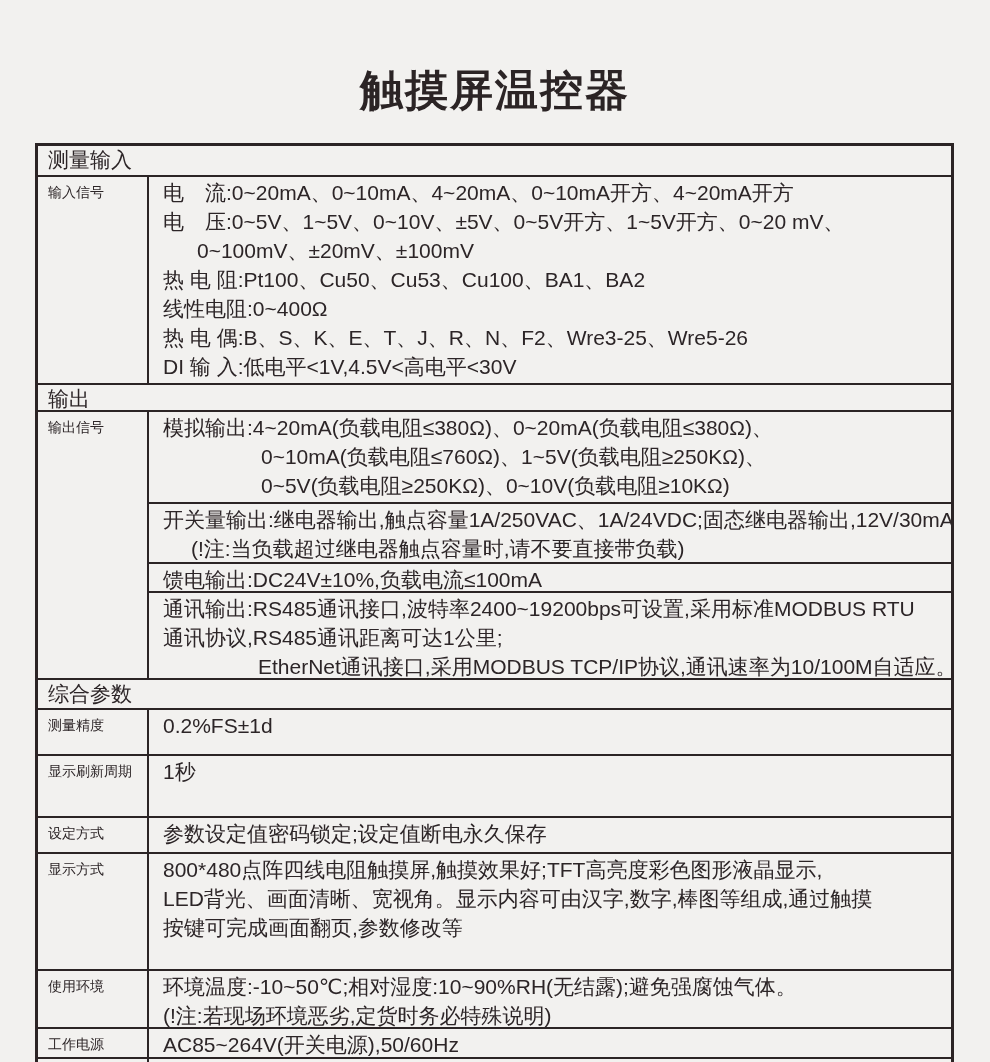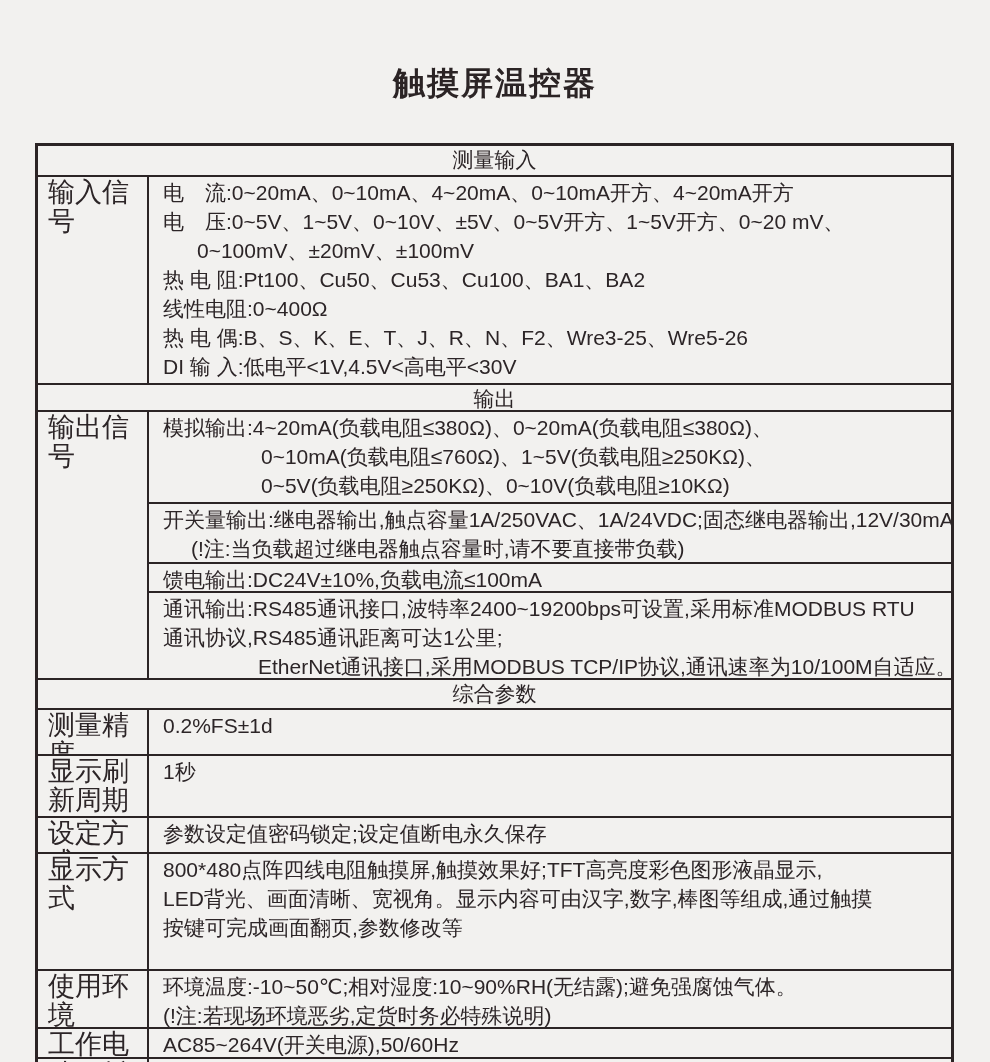--- a/index.html
+++ b/index.html
@@ -9,52 +9,51 @@
     color:#2c2527;
     font-family:"Liberation Sans","DejaVu Sans",sans-serif;
     position:relative;
     overflow:hidden;
   }
   .title{
     margin:0;
     position:absolute;
     top:62px;left:0;width:990px;
     text-align:center;
-    font-size:32px;
+    font-size:43px;
     font-weight:bold;
     letter-spacing:2px;
     color:#2b2425;
   }
   .spec-table{
     position:absolute;
     left:35px;top:143px;
     width:919px;
     border:3px solid #2b2425;
     box-sizing:border-box;
     background:#f2f1ef;
   }
   .t-row{
     display:flex;
     box-sizing:border-box;
     overflow:hidden;
-    justify-content:center;
   }
   .t-row + .t-row{border-top:2px solid #2b2425;}
   .section-label{
     font-size:21px;
     line-height:26px;
     padding:1px 10px 0 10px;
     white-space:nowrap;
   }
   .label-cell{
     width:111px;
     flex:0 0 111px;
     box-sizing:border-box;
     border-right:2px solid #2b2425;
-    font-size:27px;
+    font-size:14px;
     line-height:29px;
     padding:1px 6px 0 10px;
     overflow:hidden;
   }
   .value-col{
     flex:1 1 auto;
     min-width:0;
     display:flex;
     flex-direction:column;
   }

